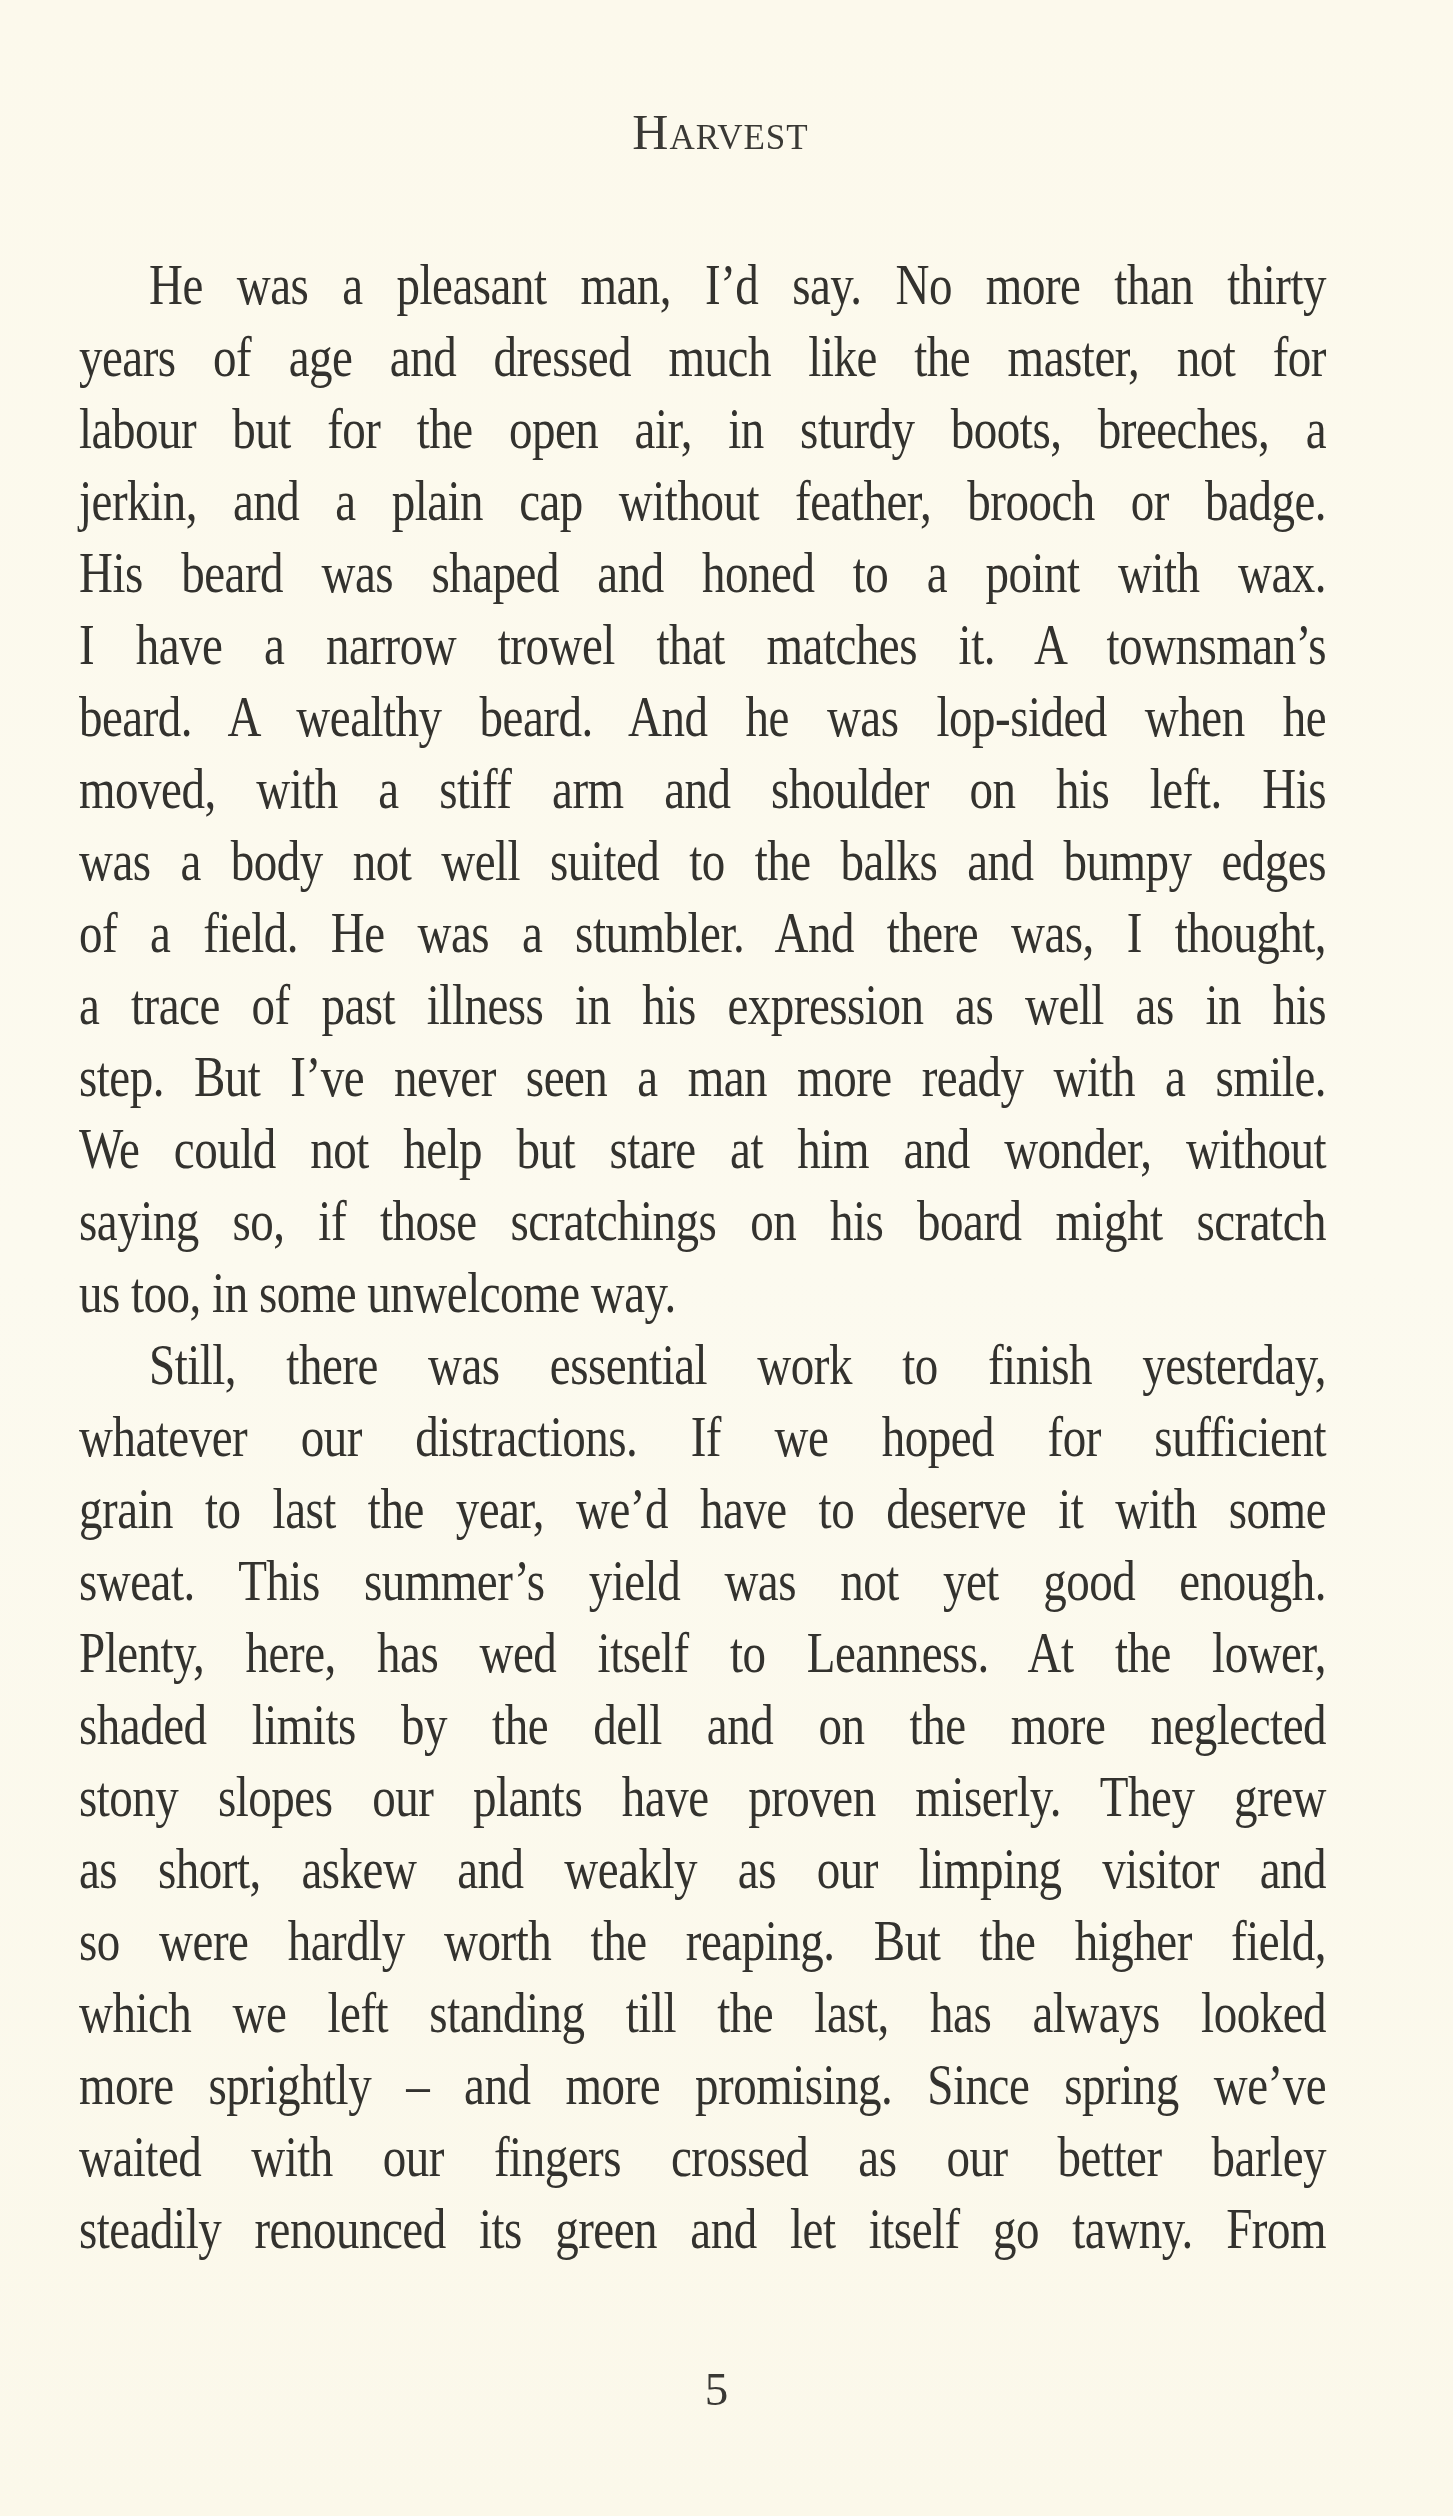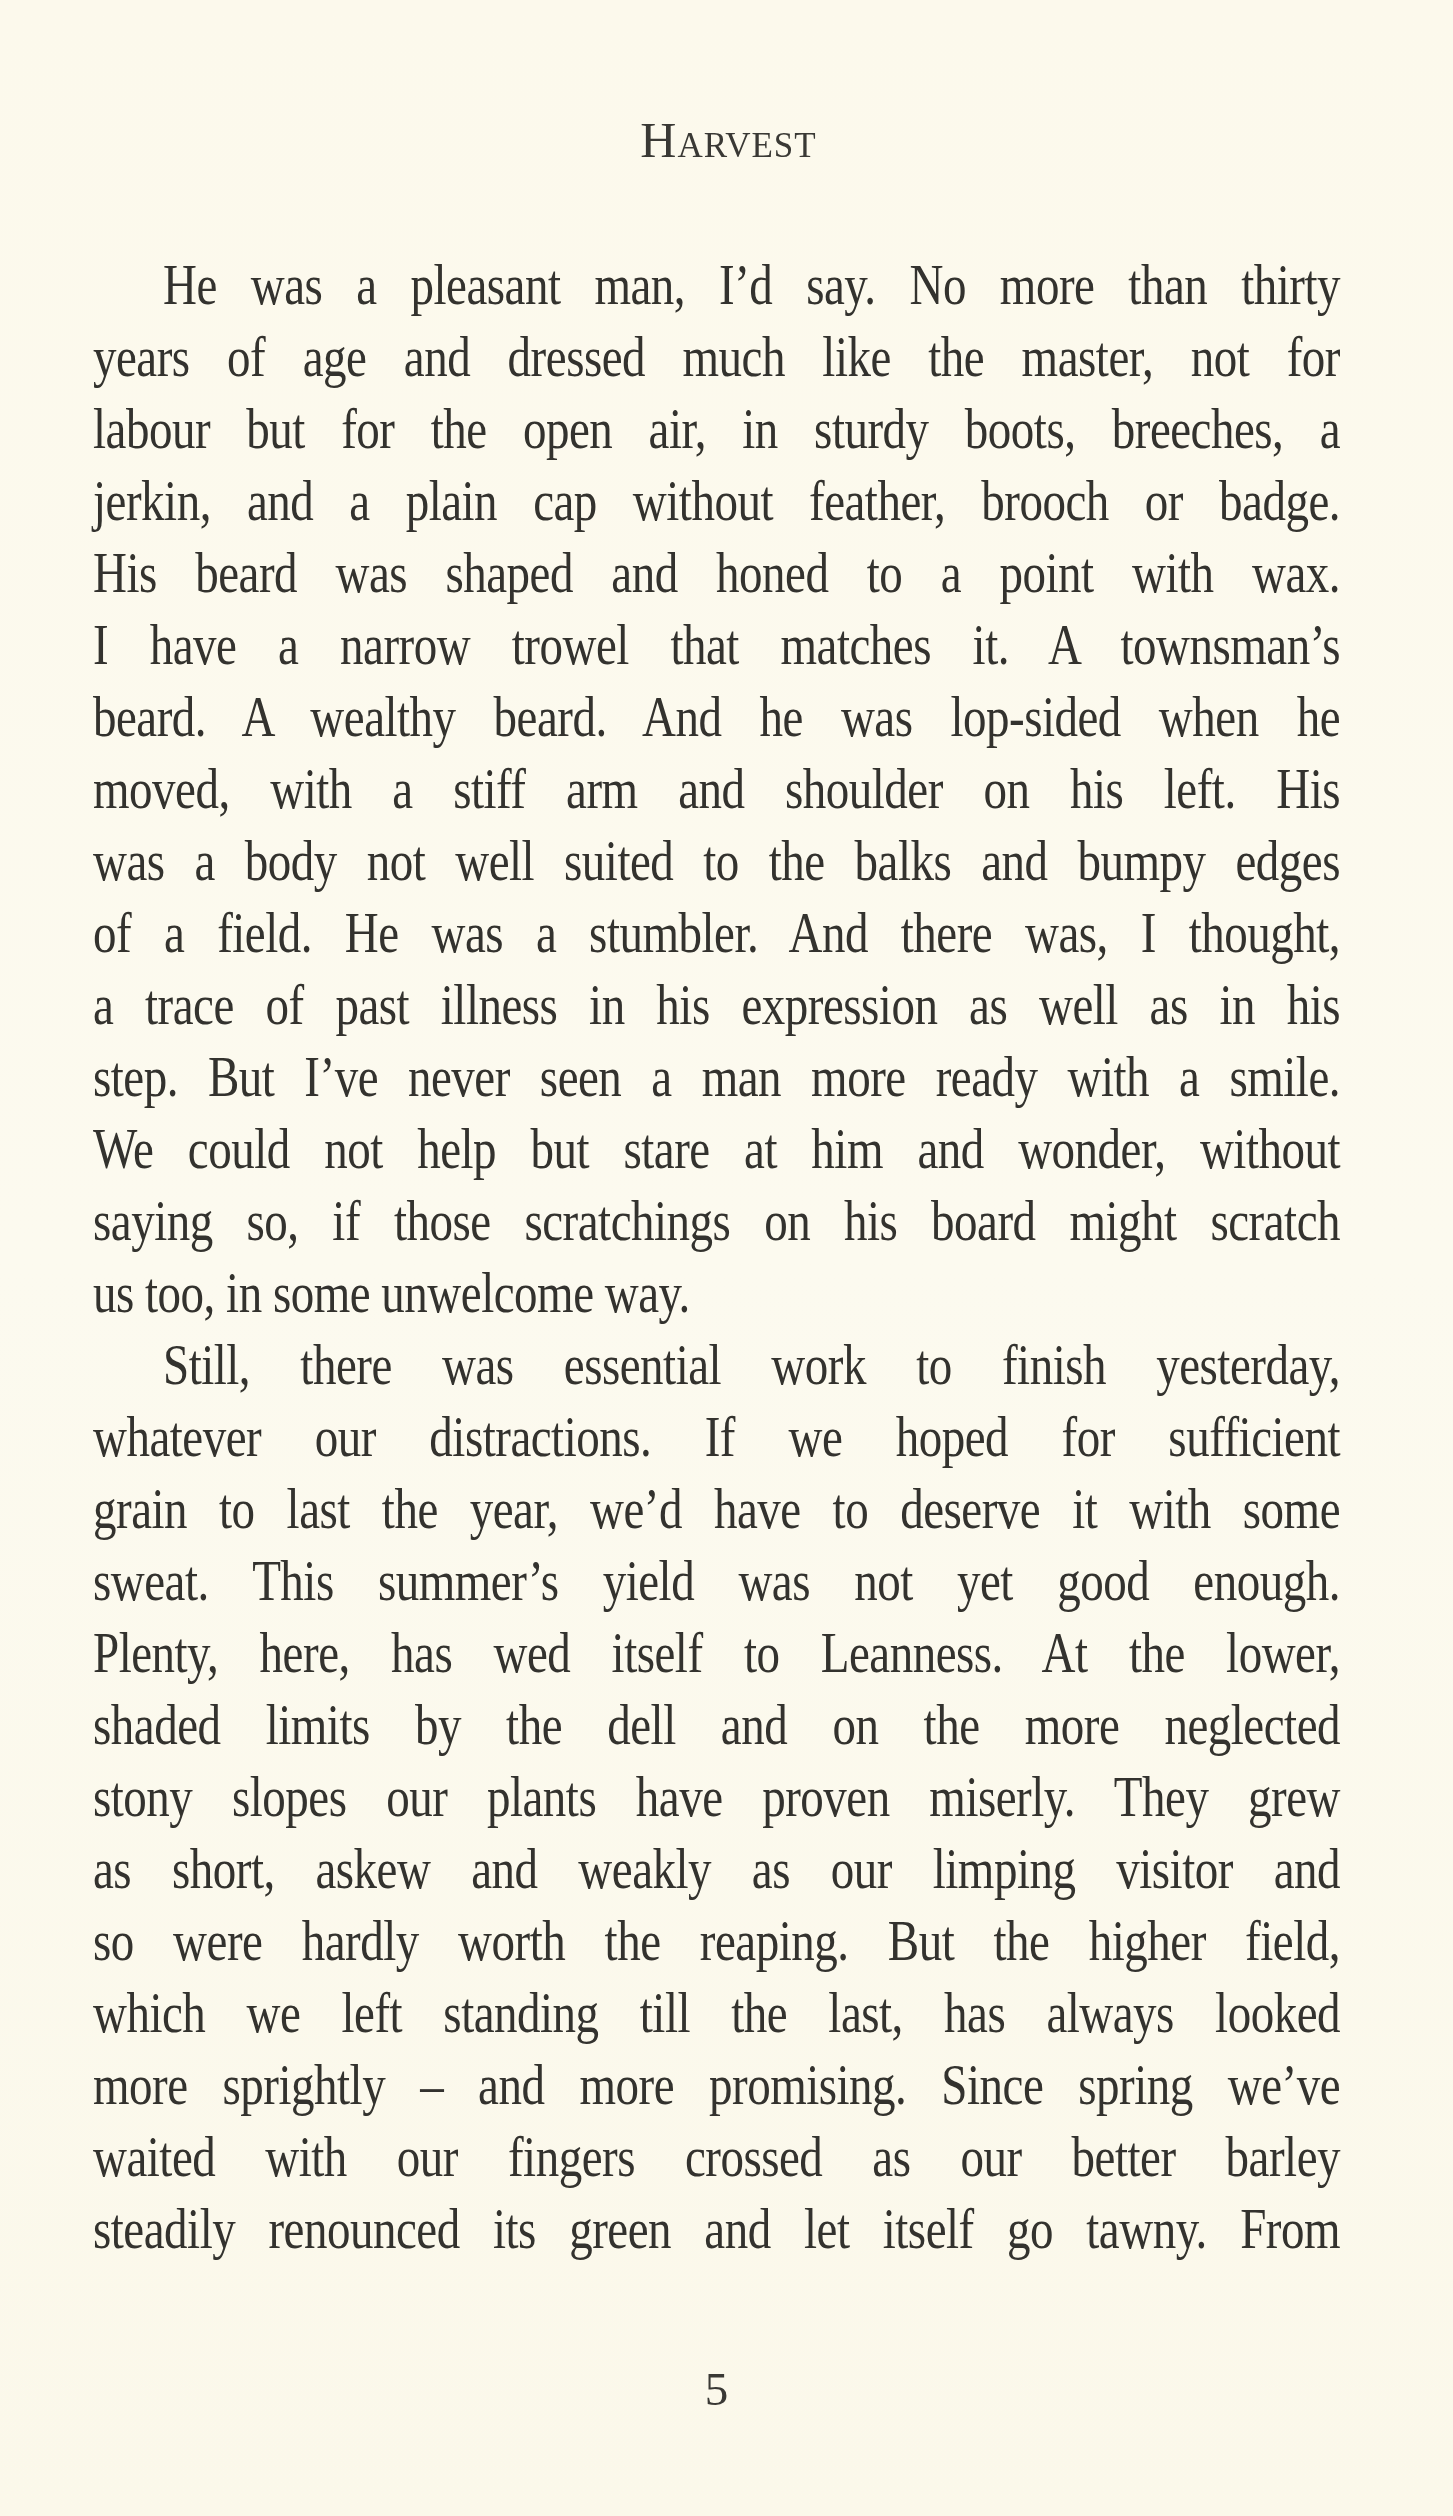--- a/index.html
+++ b/index.html
@@ -15,32 +15,32 @@
     background: linear-gradient(180deg, #fcf9ec 0%, #fcfaef 50%, #fbf8ea 100%);
     font-family: "Liberation Serif", serif;
     color: #33322e;
     overflow: hidden;
   }
   .chapter-title {
     position: absolute;
     top: 103px;
     left: 93px;
     width: 1247px;
-    margin: 12px;
+    margin: 4px;
     text-align: center;
     font-size: 50px;
     line-height: 50px;
     font-weight: normal;
     font-variant: small-caps;
     letter-spacing: 1px;
     color: #3a3935;
   }
   .text-block {
     position: absolute;
-    left: 93px;
+    left: 79px;
     top: 248px;
     width: 1247px;
   }
   .line {
     height: 72px;
     line-height: 72px;
     font-size: 47px;
     letter-spacing: -0.5px;
     text-align: justify;
     text-align-last: justify;

